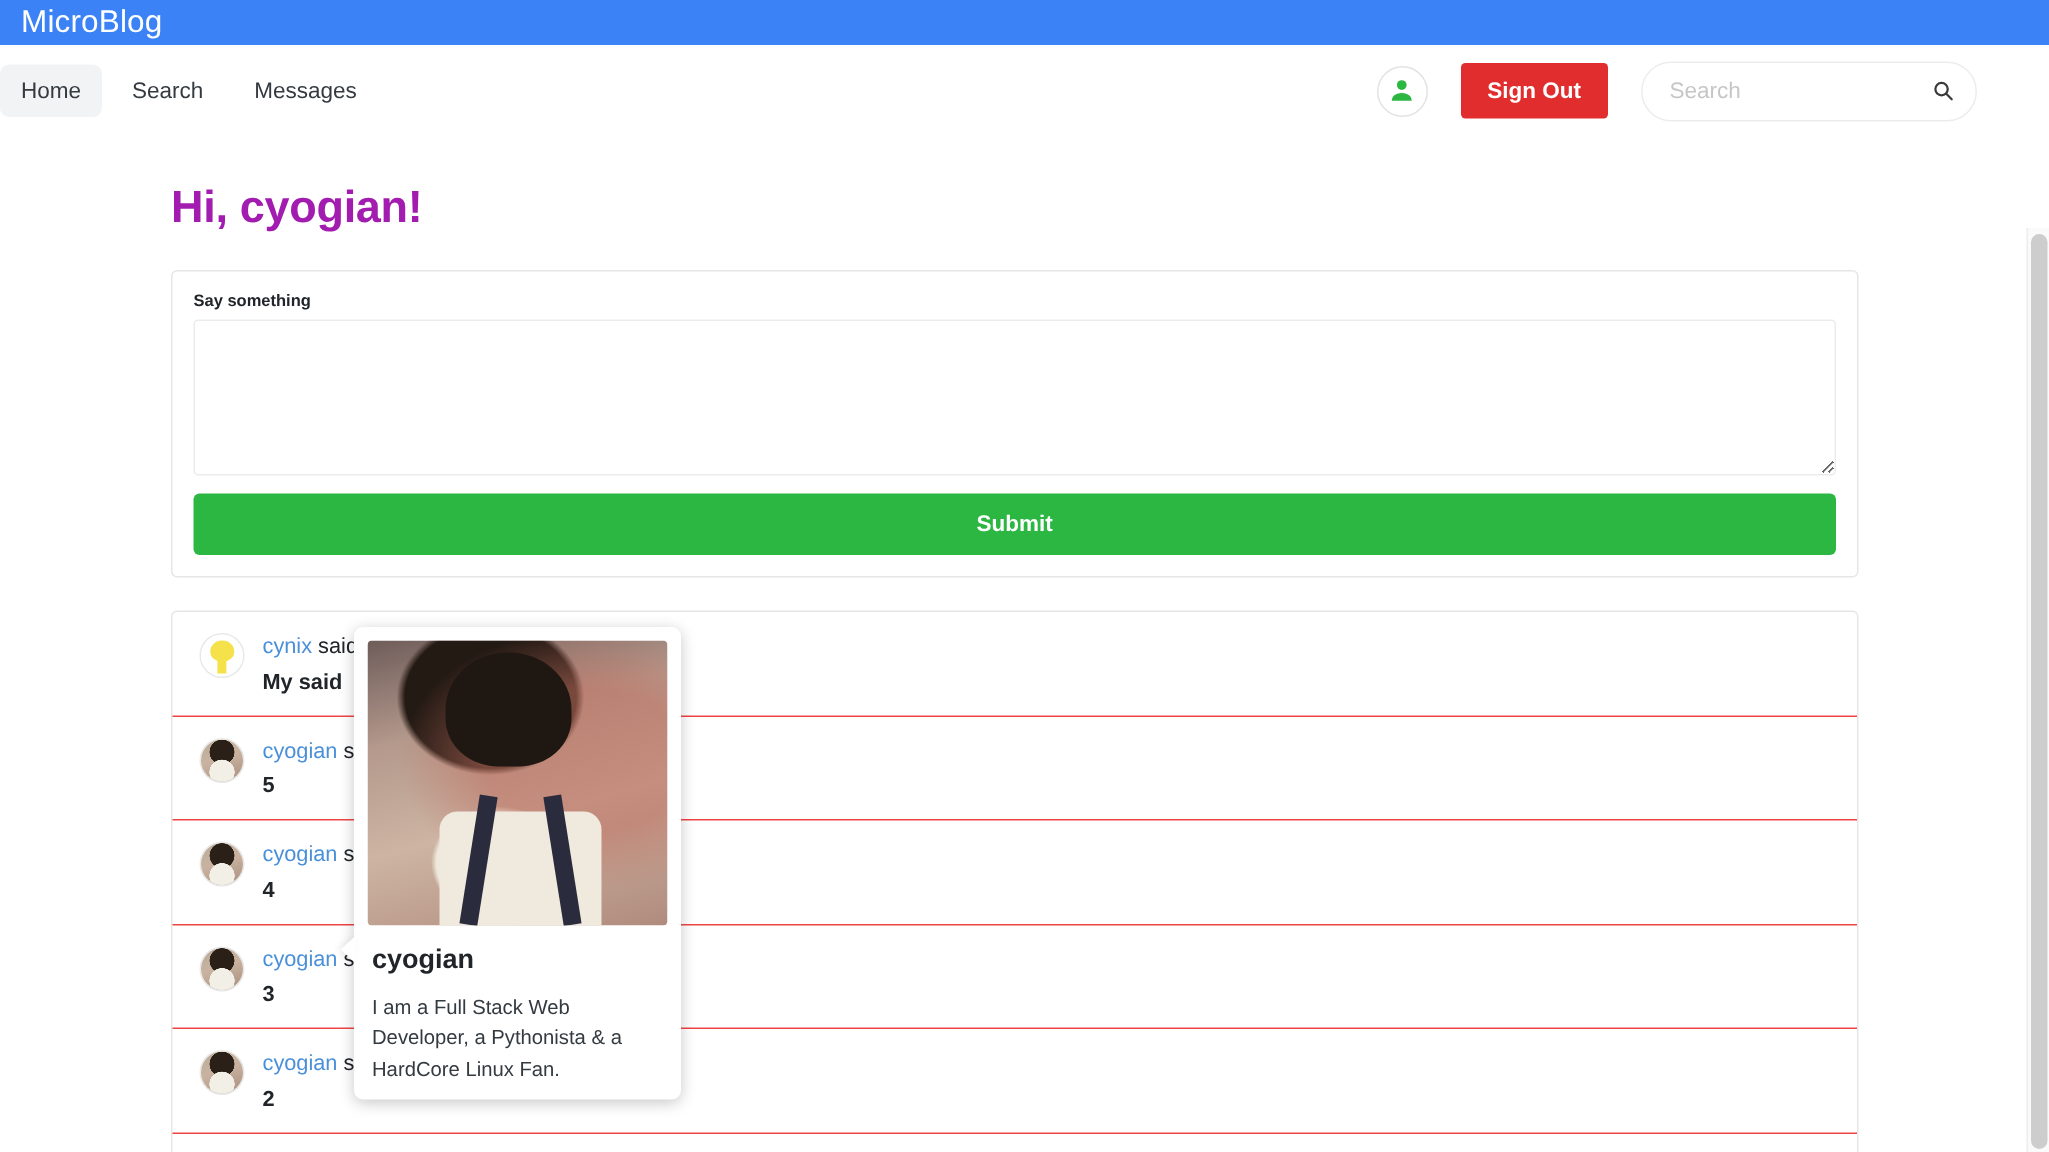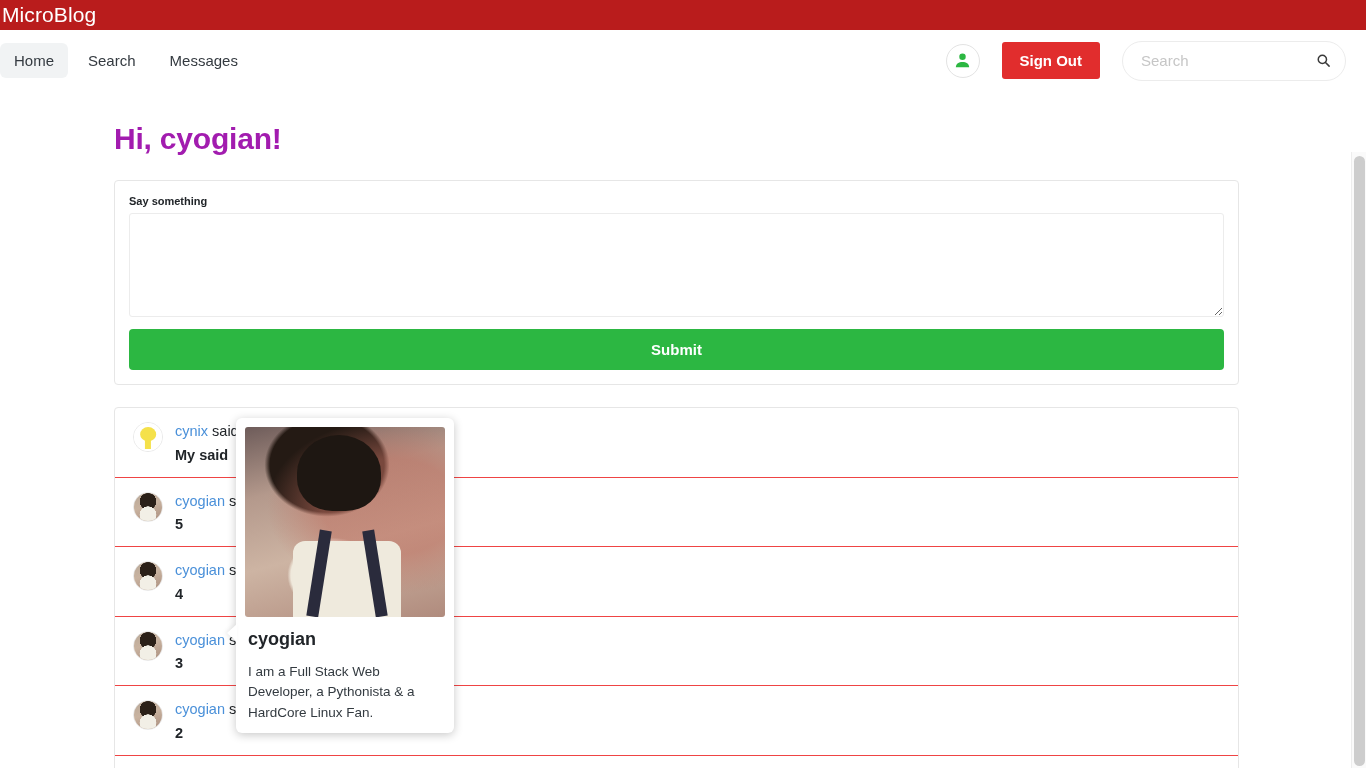--- a/index.html
+++ b/index.html
@@ -8,37 +8,37 @@
     width: 1366px; height: 768px;
     overflow: hidden;
     font-family: "Liberation Sans", sans-serif;
     background: #ffffff;
     color: #212529;
   }
 
   
   .titlebar {
     height: 30px;
-    background: #b91c1c;
+    background: #3b82f6;
     color: #ffffff;
     display: flex;
     align-items: center;
-    padding-left: 2px;
+    padding-left: 14px;
     font-size: 21px;
     letter-spacing: .1px;
   }
 
   
   .navbar {
     position: relative;
     height: 62px;
     background: #ffffff;
     display: flex;
     align-items: center;
-    padding: 0 4px 0 0;
+    padding: 0 32px 0 0;
     border-bottom: 1px solid #ffffff;
   }
   .nav-links { display: flex; align-items: center; gap: 6px; margin-left: 0px; }
   .nav-link {
     font-size: 15px;
     color: #343a40;
     padding: 9px 14px;
     border-radius: 6px;
     text-decoration: none;
     white-space: nowrap;

